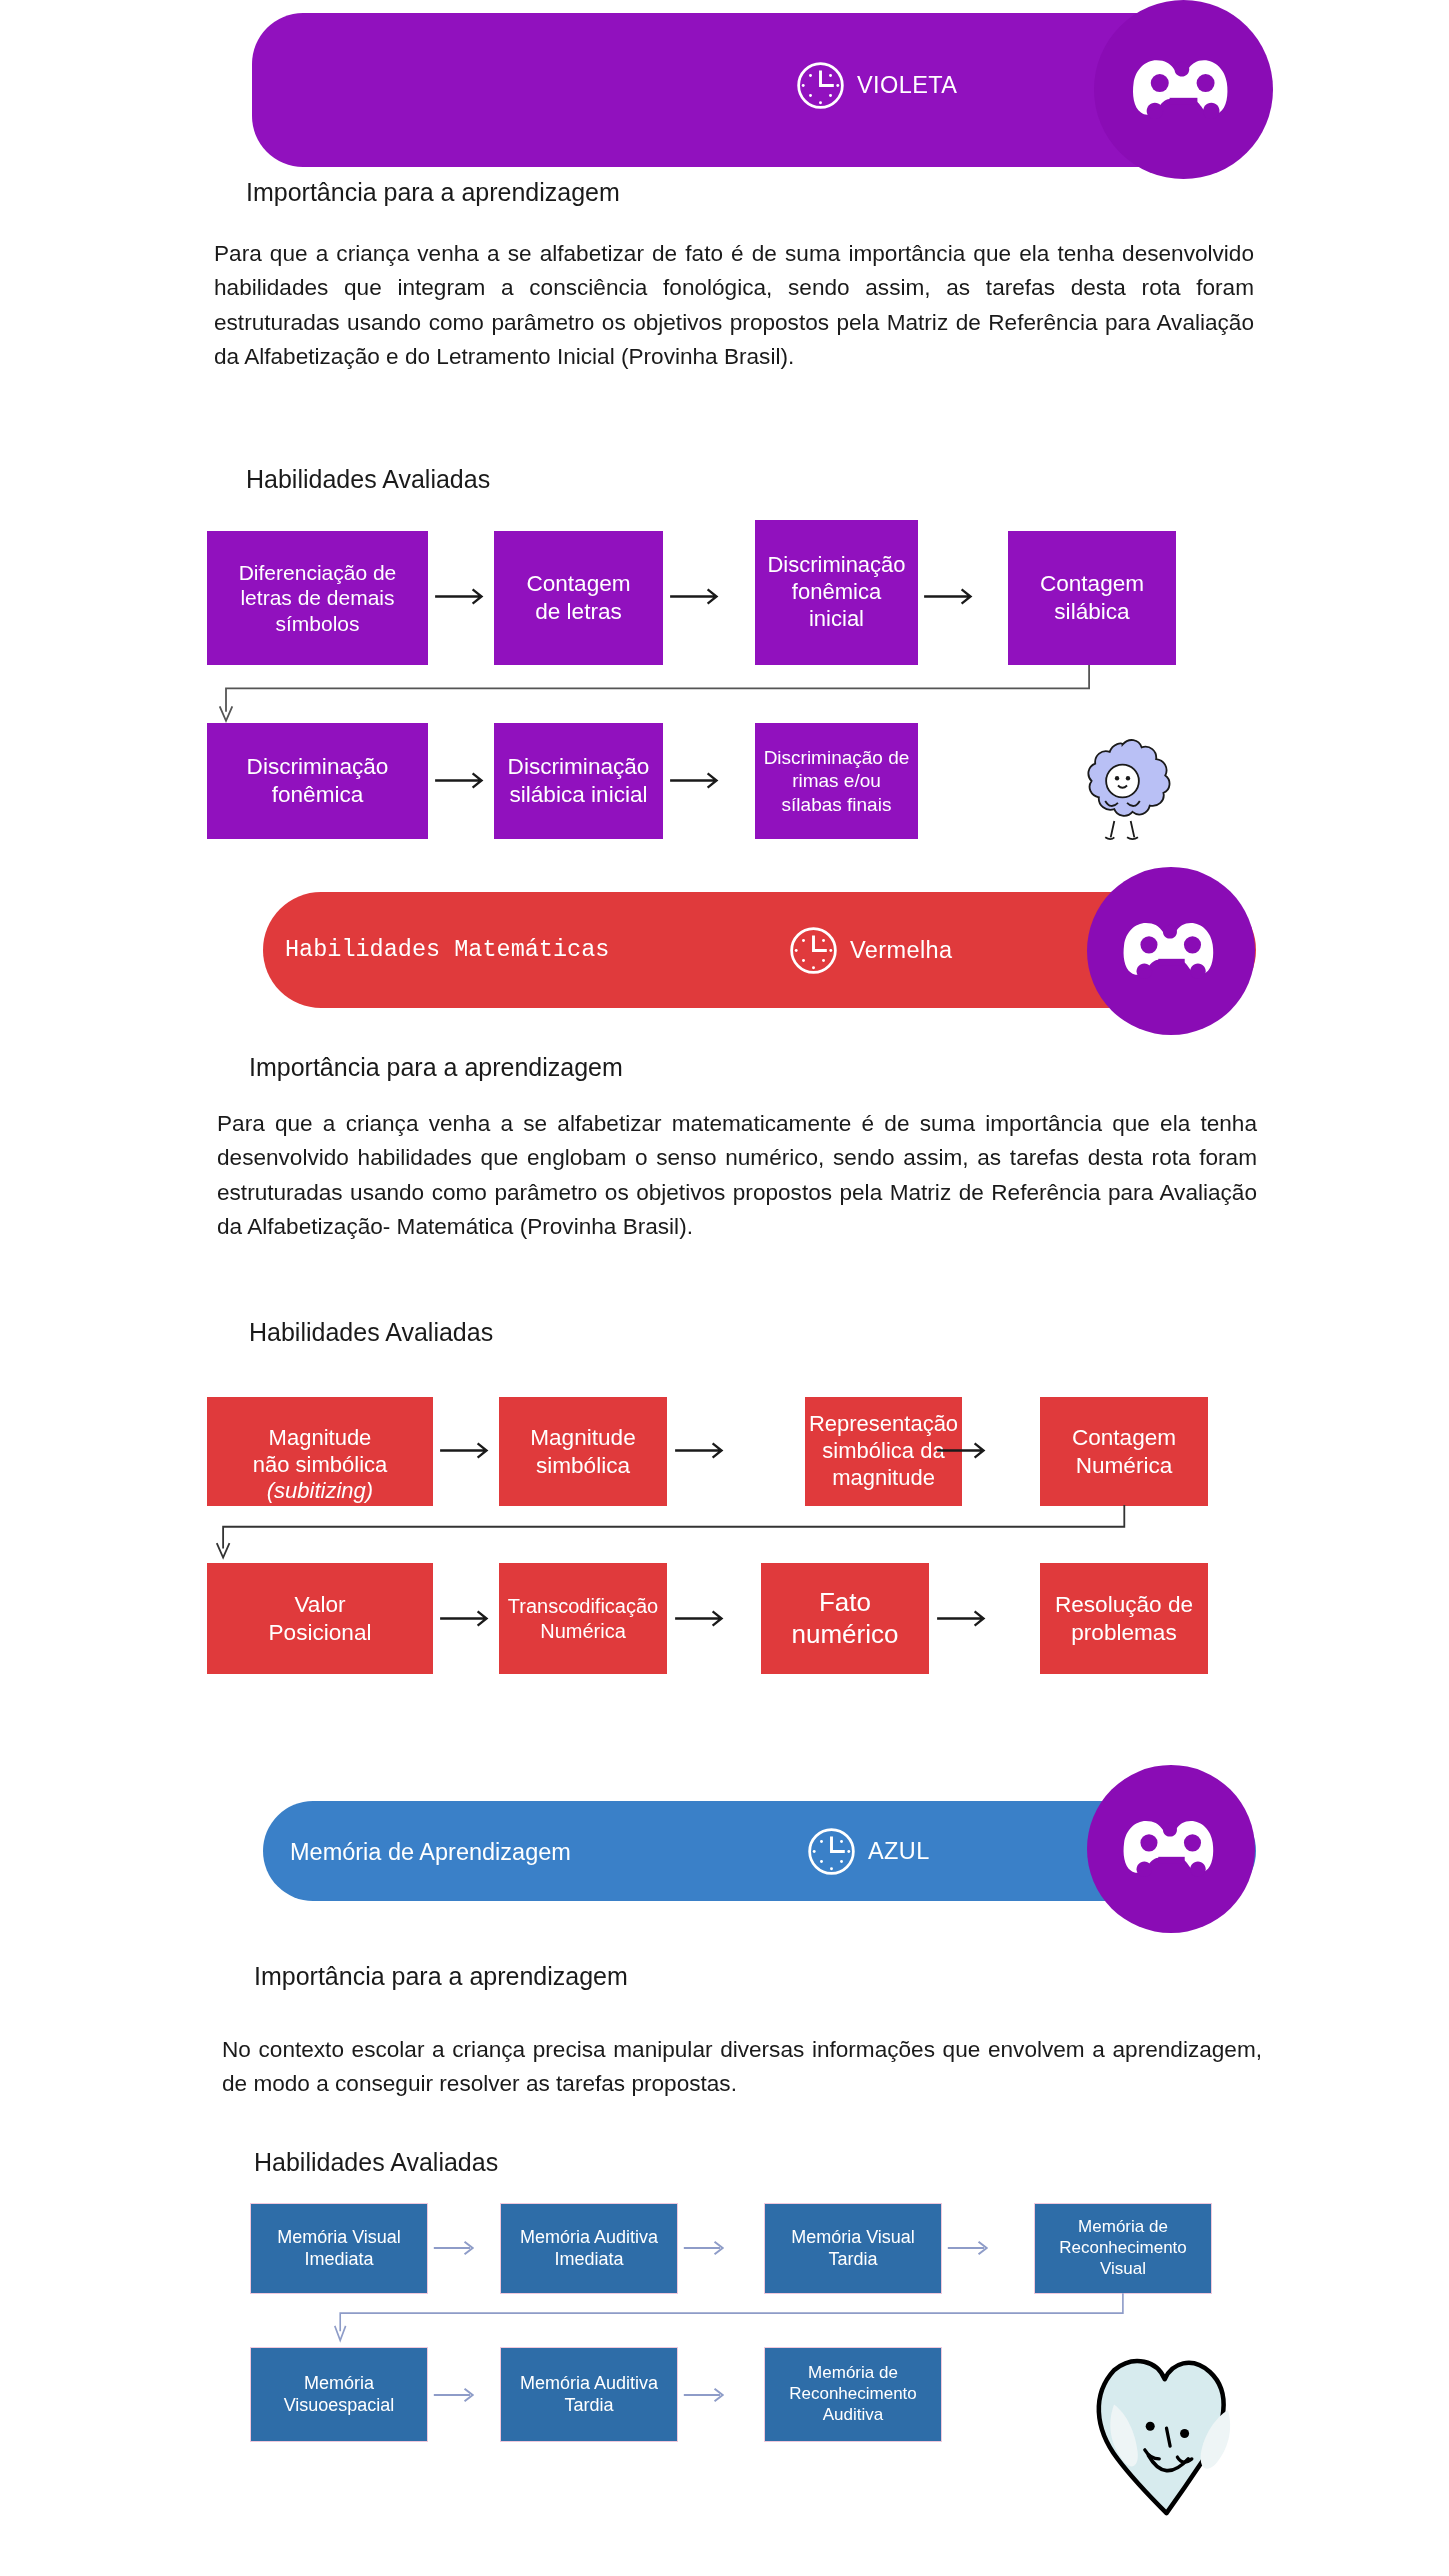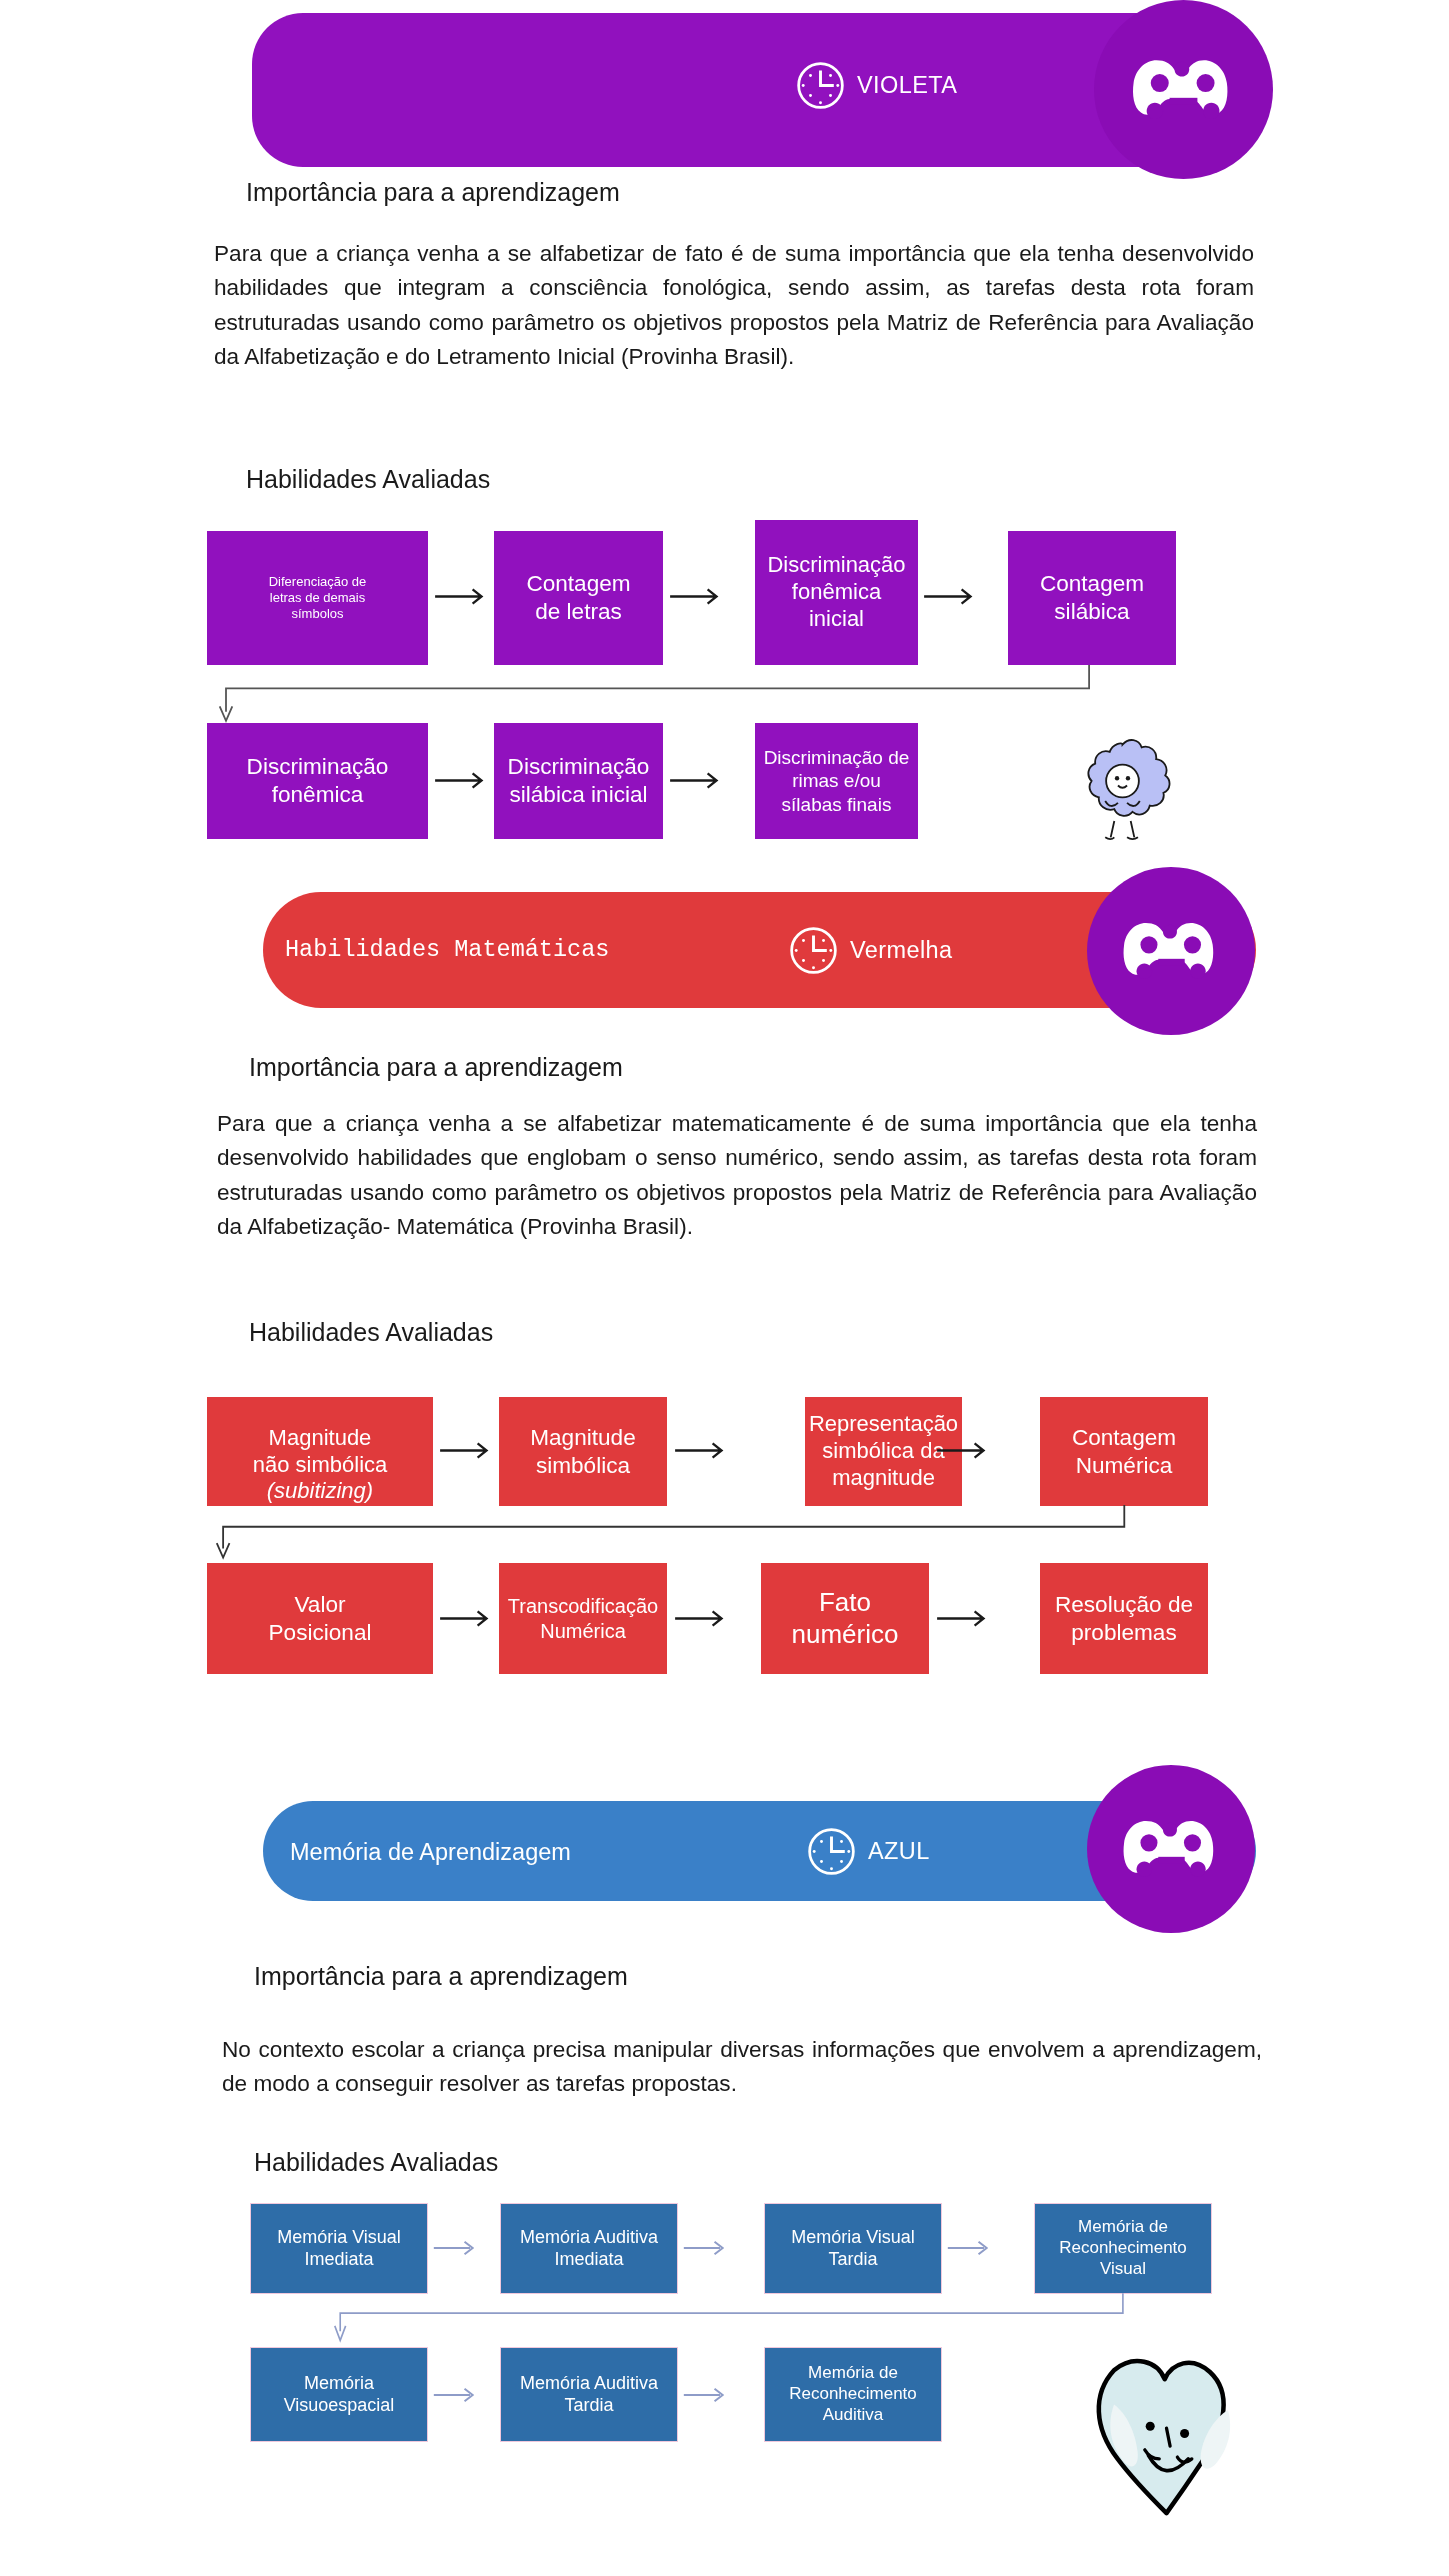--- a/index.html
+++ b/index.html
@@ -94,21 +94,21 @@
       </span>
     </div>
   </div>
 
   <div class="h-sub" style="left:214px;top:178px;">Importância para a aprendizagem</div>
   <div class="para" style="left:214px;top:237px;width:1040px;">Para que a criança venha a se alfabetizar de fato é de suma importância que ela tenha desenvolvido habilidades que integram a consciência fonológica, sendo assim, as tarefas desta rota foram estruturadas usando como parâmetro os objetivos propostos pela Matriz de Referência para Avaliação da Alfabetização e do Letramento Inicial (Provinha Brasil).</div>
 
   <div class="h-sub" style="left:214px;top:465px;">Habilidades Avaliadas</div>
 
   <div class="fbox violet" style="left:207px;top:531px;width:221px;height:134px;">
-    <span style="font-size:13px;">Diferenciação  de
+    <span style="font-size:21px;">Diferenciação  de
 letras de demais
 símbolos</span>
   </div>
   <span class="arrow" style="left:433px;top:584px;">
     <svg width="56" height="25" viewBox="0 0 62 28">
         <path d="M2 14h50M44 6l10 8-10 8" stroke="#1a1a1a" stroke-width="2.6" fill="none"></path>
       </svg>
   </span>
   <div class="fbox violet" style="left:494px;top:531px;width:169px;height:134px;">
     <span style="font-size:22.6px;">Contagem

